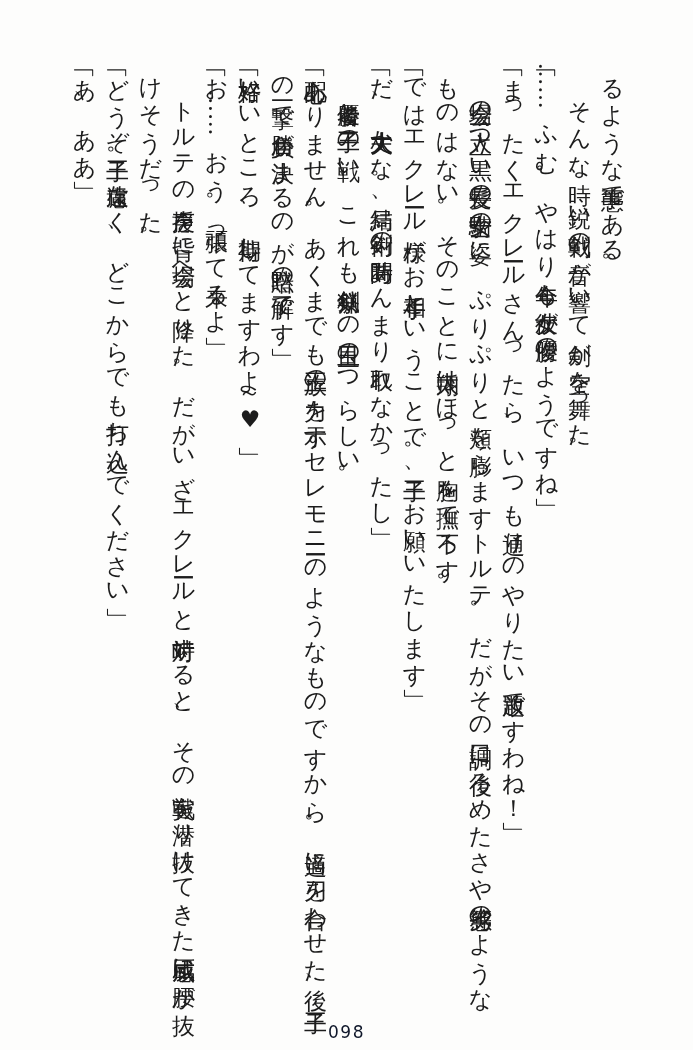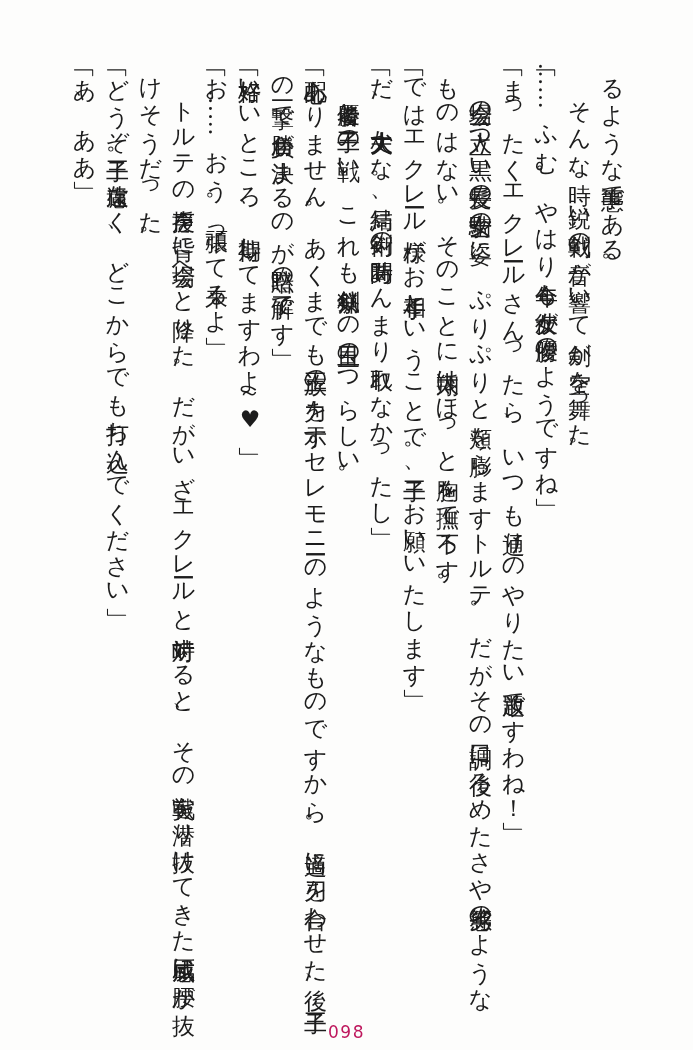--- a/index.html
+++ b/index.html
@@ -34,21 +34,21 @@
   }
   .page-number {
     position: absolute;
     left: 0;
     right: 0;
     bottom: 8px;
     text-align: center;
     font-family: "DejaVu Sans", "Liberation Sans", sans-serif;
     font-size: 17px;
     letter-spacing: 1.5px;
-    color: #be185d;
+    color: #0f172a;
   }
 </style>
 </head>
 <body>
 
 <div class="page">
   <div class="text-area">
 
   <p class="para">るような事態である。</p>
       <p class="para">　そんな時、鋭い剣戟の音が響いて剣が空を舞った。</p>

